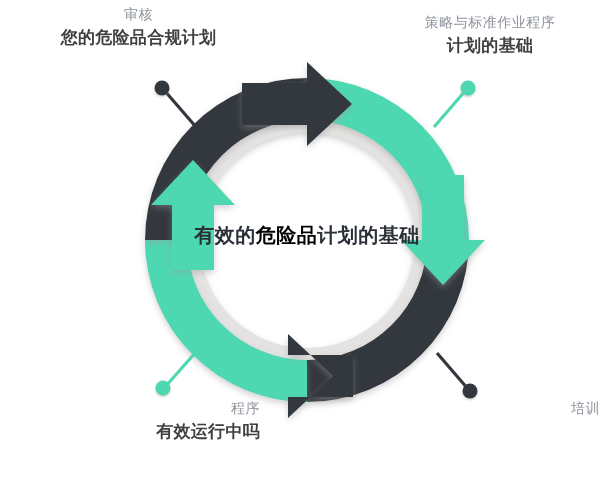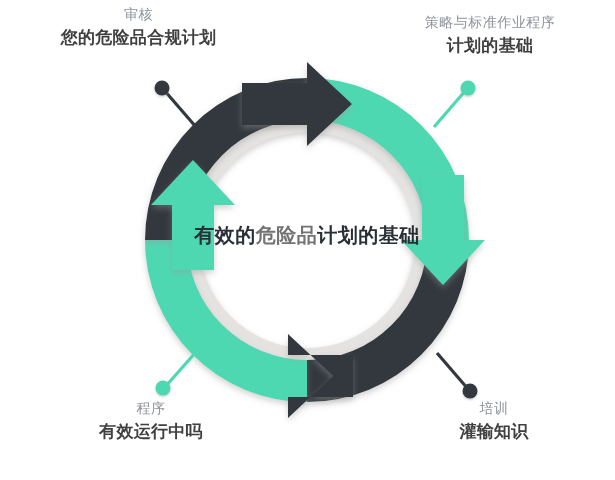--- a/index.html
+++ b/index.html
@@ -41,21 +41,21 @@
     top: 222px;
     width: 320px;
     text-align: center;
     font-size: 20px;
     font-weight: bold;
     letter-spacing: 0.5px;
     color: #2b3038;
     line-height: 26px;
     white-space: nowrap;
   }
-  .center-label .hl { color: #737373; }
+  .center-label .hl { color: #000000; }
 
   
   .callout { position: absolute; }
   .callout .kicker {
     font-size: 14px;
     color: #8e939b;
     line-height: 20px;
     font-weight: normal;
     letter-spacing: 0.5px;
   }
@@ -67,24 +67,24 @@
     letter-spacing: 0.3px;
   }
 
   #callout-audit {
     left: 6px; top: 4px; width: 265px; text-align: center;
   }
   #callout-policy {
     left: 372px; top: 12px; width: 236px; text-align: center;
   }
   #callout-training {
-    left: 388px; top: 398px; width: 212px; text-align: center;
+    left: 388px; top: 398px; width: 212px; text-align: right;
   }
   #callout-procedure {
-    left: 32px; top: 398px; width: 238px; text-align: center;
+    left: 22px; top: 398px; width: 238px; text-align: right;
   }
 </style>
 </head>
 <body>
 
 <div id="stage">
 
   <svg id="cycle-svg" viewBox="0 0 615 480">
     <defs>
       <filter id="softshadow" x="-40%" y="-40%" width="180%" height="180%">
@@ -205,21 +205,20 @@
     <div class="headline">您的危险品合规计划</div>
   </div>
 
   <div class="callout" id="callout-policy">
     <div class="kicker">策略与标准作业程序</div>
     <div class="headline">计划的基础</div>
   </div>
 
   <div class="callout" id="callout-training">
     <div class="kicker">培训</div>
-    <div class="headline">灌输知识</div>
   </div>
 
   <div class="callout" id="callout-procedure">
     <div class="kicker">程序</div>
     <div class="headline">有效运行中吗</div>
   </div>
 
 </div>
 
 </body></html>

